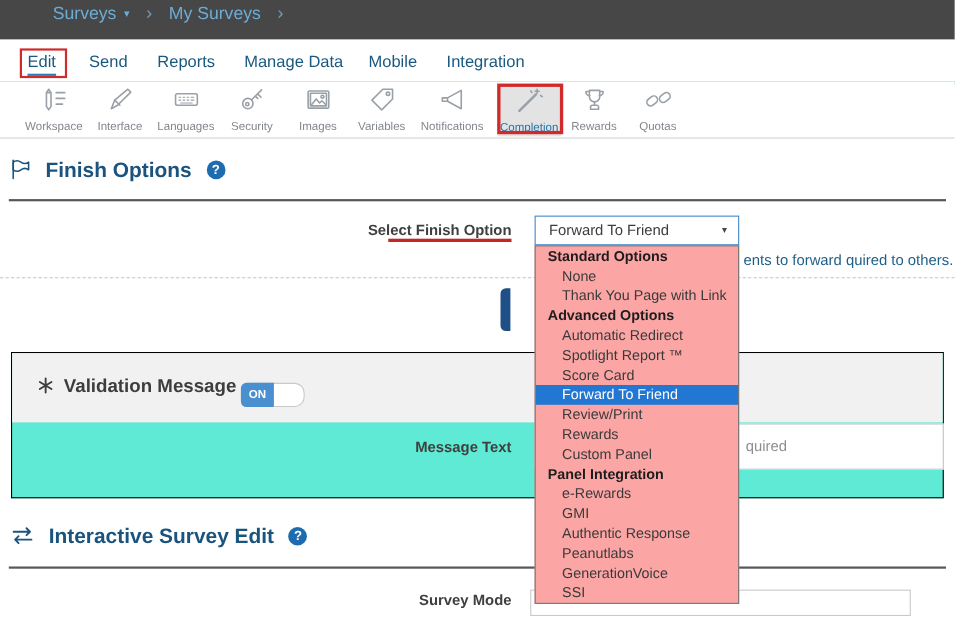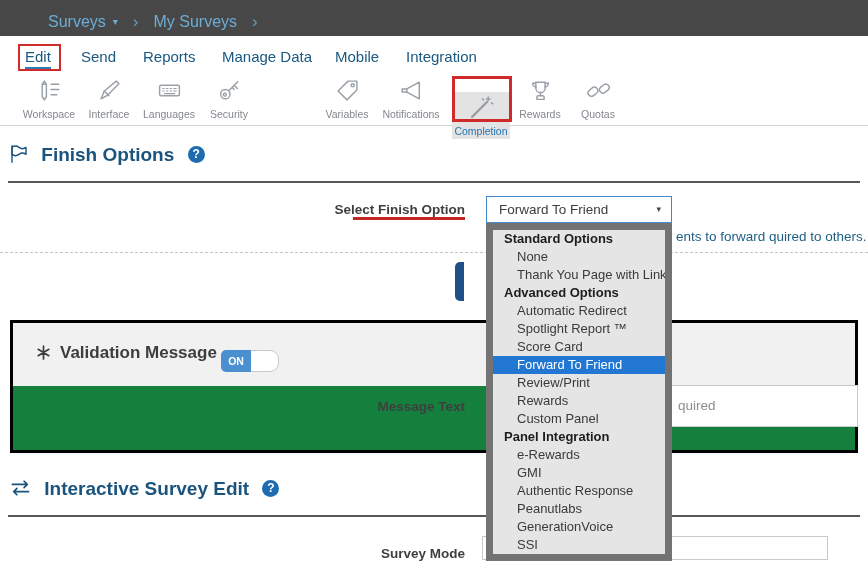--- a/index.html
+++ b/index.html
@@ -3,21 +3,21 @@
 <meta charset="utf-8">
 <style>
   html,body{margin:0;padding:0;}
   body{
     width:868px;height:567px;position:relative;overflow:hidden;
     background:#ffffff;font-family:"Liberation Sans",sans-serif;
     -webkit-font-smoothing:antialiased;
   }
   
   .topbar{position:absolute;left:0;top:0;width:868px;height:36px;background:#474747;}
-  .crumbs{position:absolute;left:48px;top:0;height:36px;line-height:44px;color:#6badd6;font-size:16px;white-space:nowrap;}
+  .crumbs{position:absolute;left:48px;top:0;height:36px;line-height:24px;color:#6badd6;font-size:16px;white-space:nowrap;}
   .crumb{cursor:pointer;}
   .caret{font-size:10px;margin-left:7px;vertical-align:2px;cursor:pointer;}
   .chev{margin:0 15px;font-size:17px;color:#6a9cbd;}
   
   .navbar{position:absolute;left:0;top:36px;width:868px;height:38px;background:#fff;border-bottom:3px solid #14b8a6;}
   .nav-item{position:absolute;top:12px;font-size:15px;color:#19587f;cursor:pointer;white-space:nowrap;}
   .nav-item.active .nav-txt{border-bottom:2px solid #2e7cb5;padding-bottom:2px;}
   
   .toolbar{position:absolute;left:0;top:74px;width:868px;height:51px;background:#fff;border-bottom:1px solid #d2d2d2;}
   .tool{position:absolute;top:4px;width:70px;text-align:center;cursor:pointer;}
@@ -34,26 +34,26 @@
   .help{display:inline-block;width:17px;height:17px;border-radius:50%;background:#1e6cb0;color:#fff;font-size:12px;font-weight:700;text-align:center;line-height:17px;cursor:pointer;}
   .hr{position:absolute;left:8px;width:852px;border-top:2px solid #55575b;height:0;}
   .dashed{position:absolute;left:0;top:252px;width:868px;border-top:1px dashed #c4c4c4;height:0;}
   
   .field-label{position:absolute;right:403px;font-size:13.5px;font-weight:700;color:#3f3f3f;white-space:nowrap;}
   .select-box{position:absolute;left:486px;top:196px;width:186px;height:27px;border:1px solid #4189ca;background:#fff;box-sizing:border-box;z-index:15;font-size:13.5px;color:#3c3c3c;line-height:25px;padding-left:12px;cursor:pointer;}
   .select-arrow{position:absolute;right:10px;top:0;font-size:9px;color:#444;}
   .help-line{position:absolute;left:676px;top:229px;font-size:13.5px;color:#1d5f86;white-space:nowrap;}
   .sliver{position:absolute;left:455px;top:262px;width:9px;height:39px;background:#1e4f86;border-radius:5px 0 0 5px;z-index:5;cursor:pointer;}
   
-  .dropdown{position:absolute;left:486px;top:223px;width:186px;background:#e5e5e5;border:7px solid #737373;z-index:30;box-sizing:border-box;}
+  .dropdown{position:absolute;left:486px;top:223px;width:186px;background:#fca5a5;border:1px solid #737373;z-index:30;box-sizing:border-box;}
   .dd-item{height:18px;line-height:18px;font-size:13px;color:#3a3a3a;padding-left:24px;white-space:nowrap;cursor:pointer;overflow:hidden;}
   .dd-item.group{font-weight:700;color:#1d1d1d;padding-left:11px;cursor:default;}
   .dd-item.selected{background:#2277d3;color:#fff;}
   
-  .panel{position:absolute;left:10px;top:320px;width:848px;height:133px;background:#15803d;border:3px solid #000000;box-sizing:border-box;}
+  .panel{position:absolute;left:10px;top:320px;width:848px;height:133px;background:#5eead4;border:1px solid #000000;box-sizing:border-box;}
   .panel-head{position:relative;height:63px;background:#f1f1f1;}
   .panel-title{position:absolute;left:47px;top:20px;font-size:17px;font-weight:700;color:#3d3d3d;}
   .ast{position:absolute;left:22px;top:21px;}
   .ast svg{width:17px;height:17px;stroke:#3d3d3d;stroke-width:2.4;stroke-linecap:round;fill:none;}
   .toggle{position:absolute;left:208px;top:27px;width:58px;height:22px;border:1px solid #c9c9c9;border-radius:9px;background:#fff;box-sizing:border-box;cursor:pointer;}
   .toggle-on{position:absolute;left:-1px;top:-1px;width:30px;height:22px;background:#4a8fd0;border-radius:5px 0 0 5px;color:#fff;font-size:10.5px;font-weight:700;text-align:center;line-height:22px;}
   .textarea-frag{position:absolute;left:486px;top:385px;width:372px;height:42px;border:1px solid #c9c9c9;box-sizing:border-box;background:#fff;z-index:2;cursor:text;}
   .textarea-frag span{position:absolute;left:191px;top:12px;color:#8e8e8e;font-size:13.5px;}
   .mode-box{position:absolute;left:482px;top:536px;width:346px;height:24px;border:1px solid #c9c9c9;background:#fff;box-sizing:border-box;z-index:2;cursor:pointer;}
 </style>
@@ -87,29 +87,35 @@
         </svg></span><div class="tlabel">Interface</div></div>
     <div class="tool" style="left: 134px;"><span><svg viewBox="0 0 24 24">
           <rect x="2.5" y="7" width="19" height="10" rx="1.5"></rect>
           <path stroke-width="1" d="M5.5 10h1.5M9 10h1.5M12.5 10h1.5M16 10h2.5M5.5 12.5h1.5M9 12.5h1.5M12.5 12.5h1.5M16 12.5h2.5M7 15h10"></path>
         </svg></span><div class="tlabel">Languages</div></div>
     <div class="tool" style="left: 194px;"><span><svg viewBox="0 0 24 24">
           <circle cx="8" cy="15.5" r="4.5"></circle>
           <circle cx="7.5" cy="16" r="1.4"></circle>
           <path d="M11.5 12L20 3.5M16.5 7l3 3M14.5 9l2 2"></path>
         </svg></span><div class="tlabel">Security</div></div>
+    <div class="tool" style="left: 254px;"><span><svg viewBox="0 0 24 24">
+          <rect x="3" y="4.5" width="18" height="15" rx="1"></rect>
+          <rect x="5" y="6.5" width="14" height="11"></rect>
+          <circle cx="15.5" cy="9.5" r="1.3"></circle>
+          <path d="M6 16.5l4-5 3 3.5 2-2 3.5 3.5"></path>
+        </svg></span><div class="tlabel">Images</div></div>
     <div class="tool" style="left: 312px;"><span><svg viewBox="0 0 24 24">
           <path d="M12.5 3H21v8.5L11.5 21 3 12.5z"></path>
           <circle cx="17" cy="7" r="1.5"></circle>
         </svg></span><div class="tlabel">Variables</div></div>
     <div class="tool" style="left: 376px;"><span><svg viewBox="0 0 24 24">
           <path d="M3 10.5h4.5L19.5 4v16L7.5 13.5H3z"></path>
           <path d="M7.5 13.5V10.5"></path>
         </svg></span><div class="tlabel">Notifications</div></div>
-    <div class="tool active" style="left: 452px; margin-top: 16px;"><span><svg viewBox="0 0 24 24">
+    <div class="tool active" style="left: 452px;"><span><svg viewBox="0 0 24 24">
           <path d="M3 21L14 10" stroke-width="2.2"></path>
           <path d="M14.5 9.5l3-3" stroke-width="2.2"></path>
           <path d="M18.5 2v3.5M16.75 3.75h3.5M21.5 7.5l1.5 1M13 3.5l1 1.5"></path>
         </svg></span><div class="tlabel">Completion</div></div>
     <div class="tool" style="left: 505px;"><span><svg viewBox="0 0 24 24">
           <path d="M7.5 4h9v5.5a4.5 4.5 0 01-9 0z"></path>
           <path d="M7.5 5H4.5a3.2 3.2 0 003.3 3.6M16.5 5h3a3.2 3.2 0 01-3.3 3.6M12 14v3M8.5 20.5h7M10 17h4a1.5 1.5 0 011.5 1.5v2h-7v-2A1.5 1.5 0 0110 17z"></path>
         </svg></span><div class="tlabel">Rewards</div></div>
     <div class="tool" style="left: 563px;"><span><svg viewBox="0 0 24 24">
           <rect x="1.5" y="10" width="10" height="6.5" rx="3.2" transform="rotate(-38 6.5 13)"></rect>
@@ -187,14 +193,14 @@
 <div class="section-head" style="left:8px;top:478px;">
   <span class="head-icon" style="vertical-align:-2px;margin-right:6px;">
     <svg width="25" height="18" viewBox="0 0 24 20">
         <path d="M3 6h16M16 2.5L19.5 6 16 9.5M21 14H5M8 10.5L4.5 14 8 17.5" stroke-width="1.9"></path>
       </svg>
   </span>
   <span>Interactive Survey Edit</span>
   <span class="help" style="margin-left:8px;vertical-align:3px;">?</span>
 </div>
 <div class="hr" style="top:515px;"></div>
-<div class="field-label" style="top:538px;margin-top:8px;">Survey Mode</div>
+<div class="field-label" style="top:538px;">Survey Mode</div>
 <div class="mode-box"></div>
 
 </body></html>

